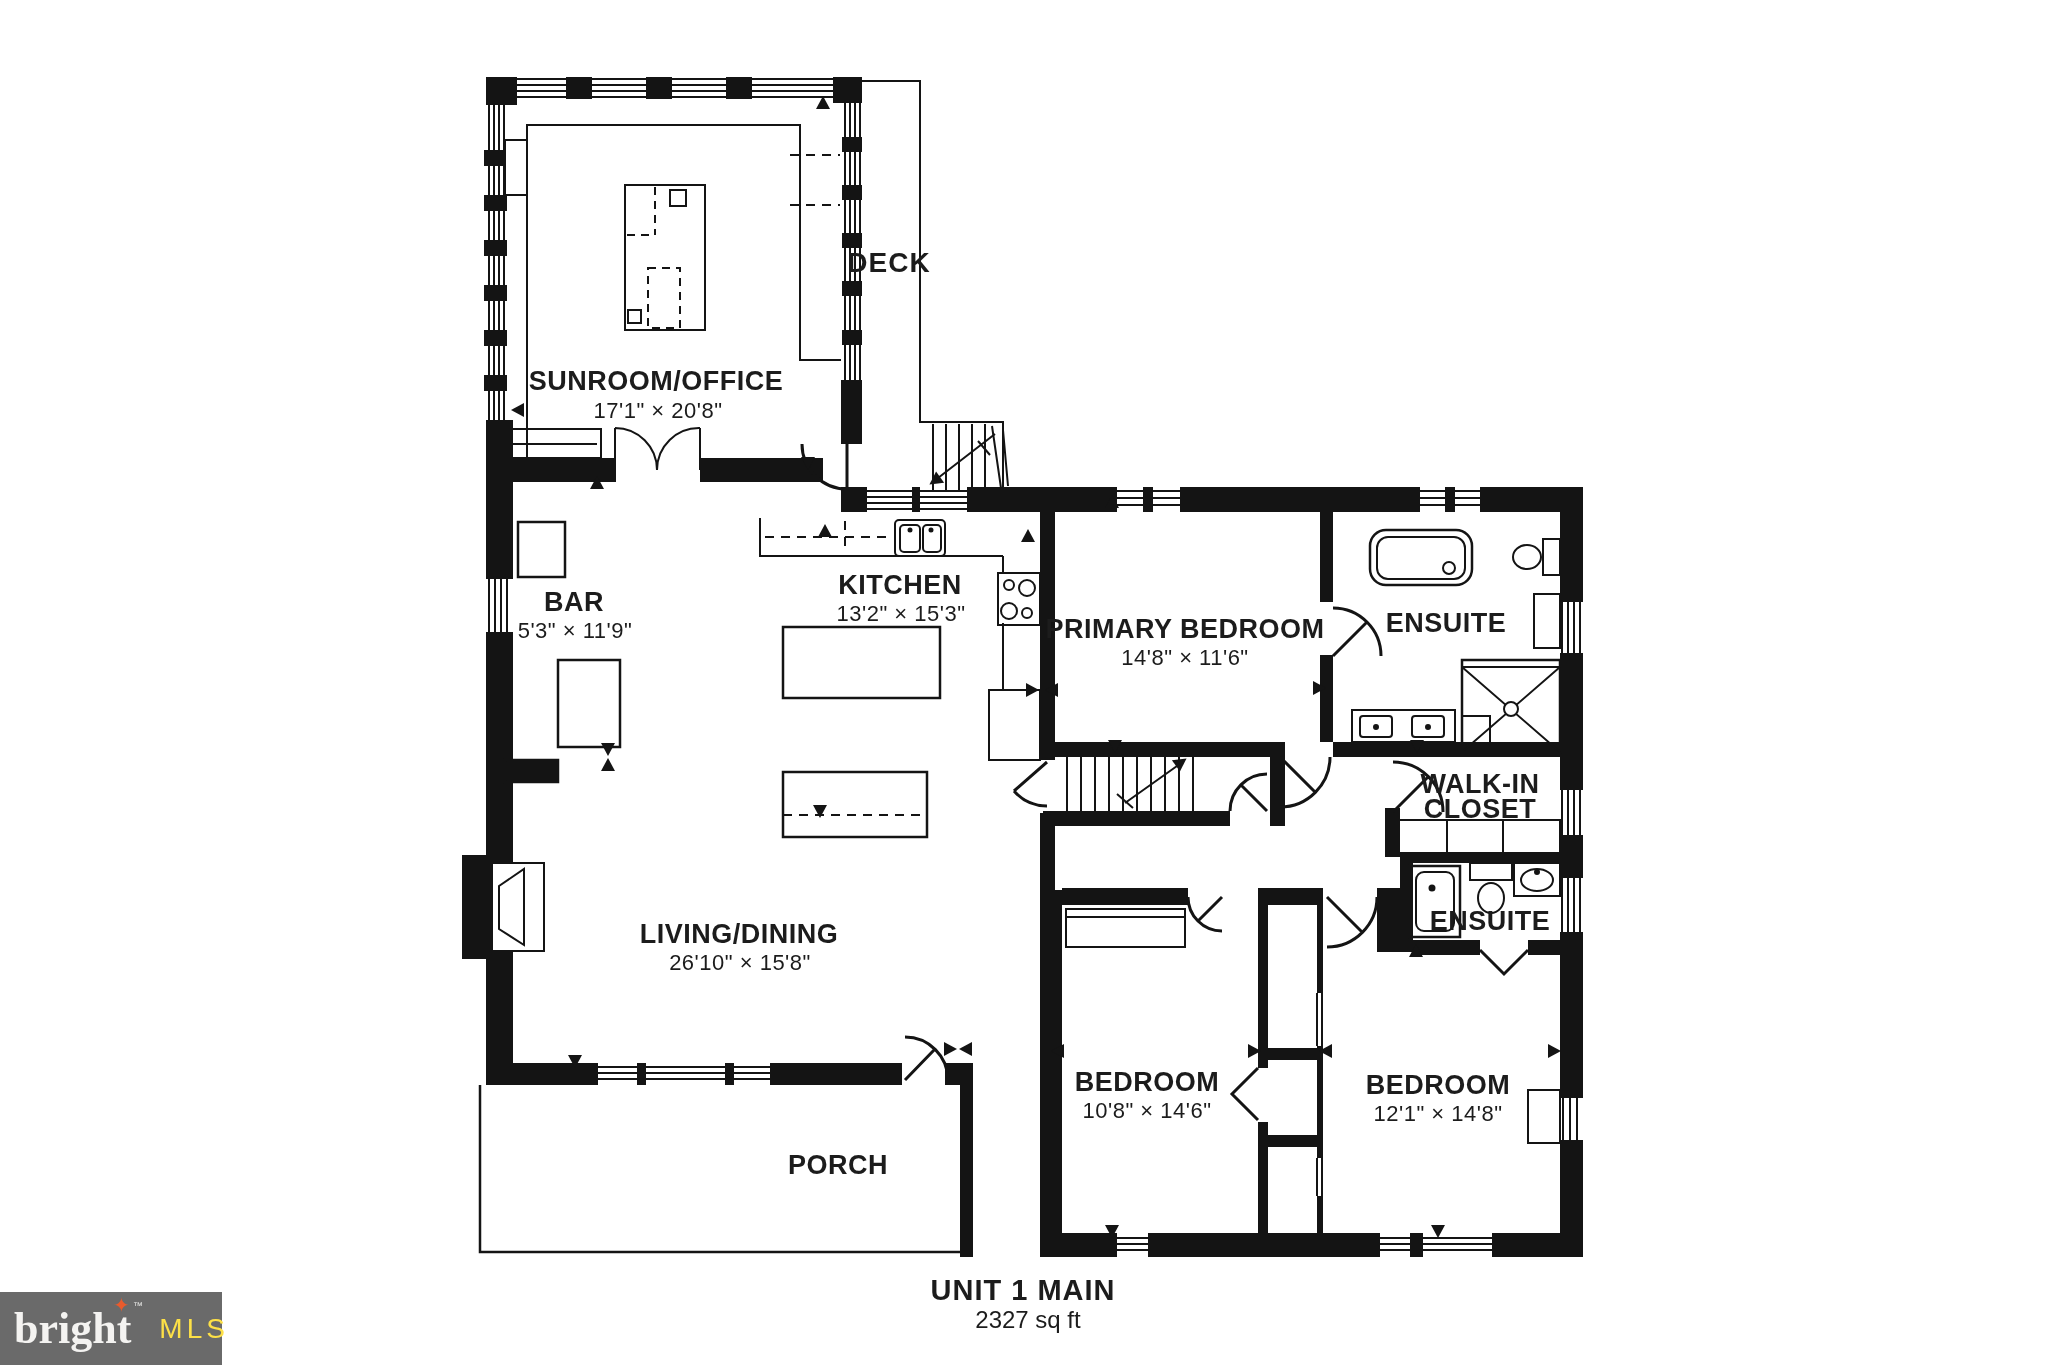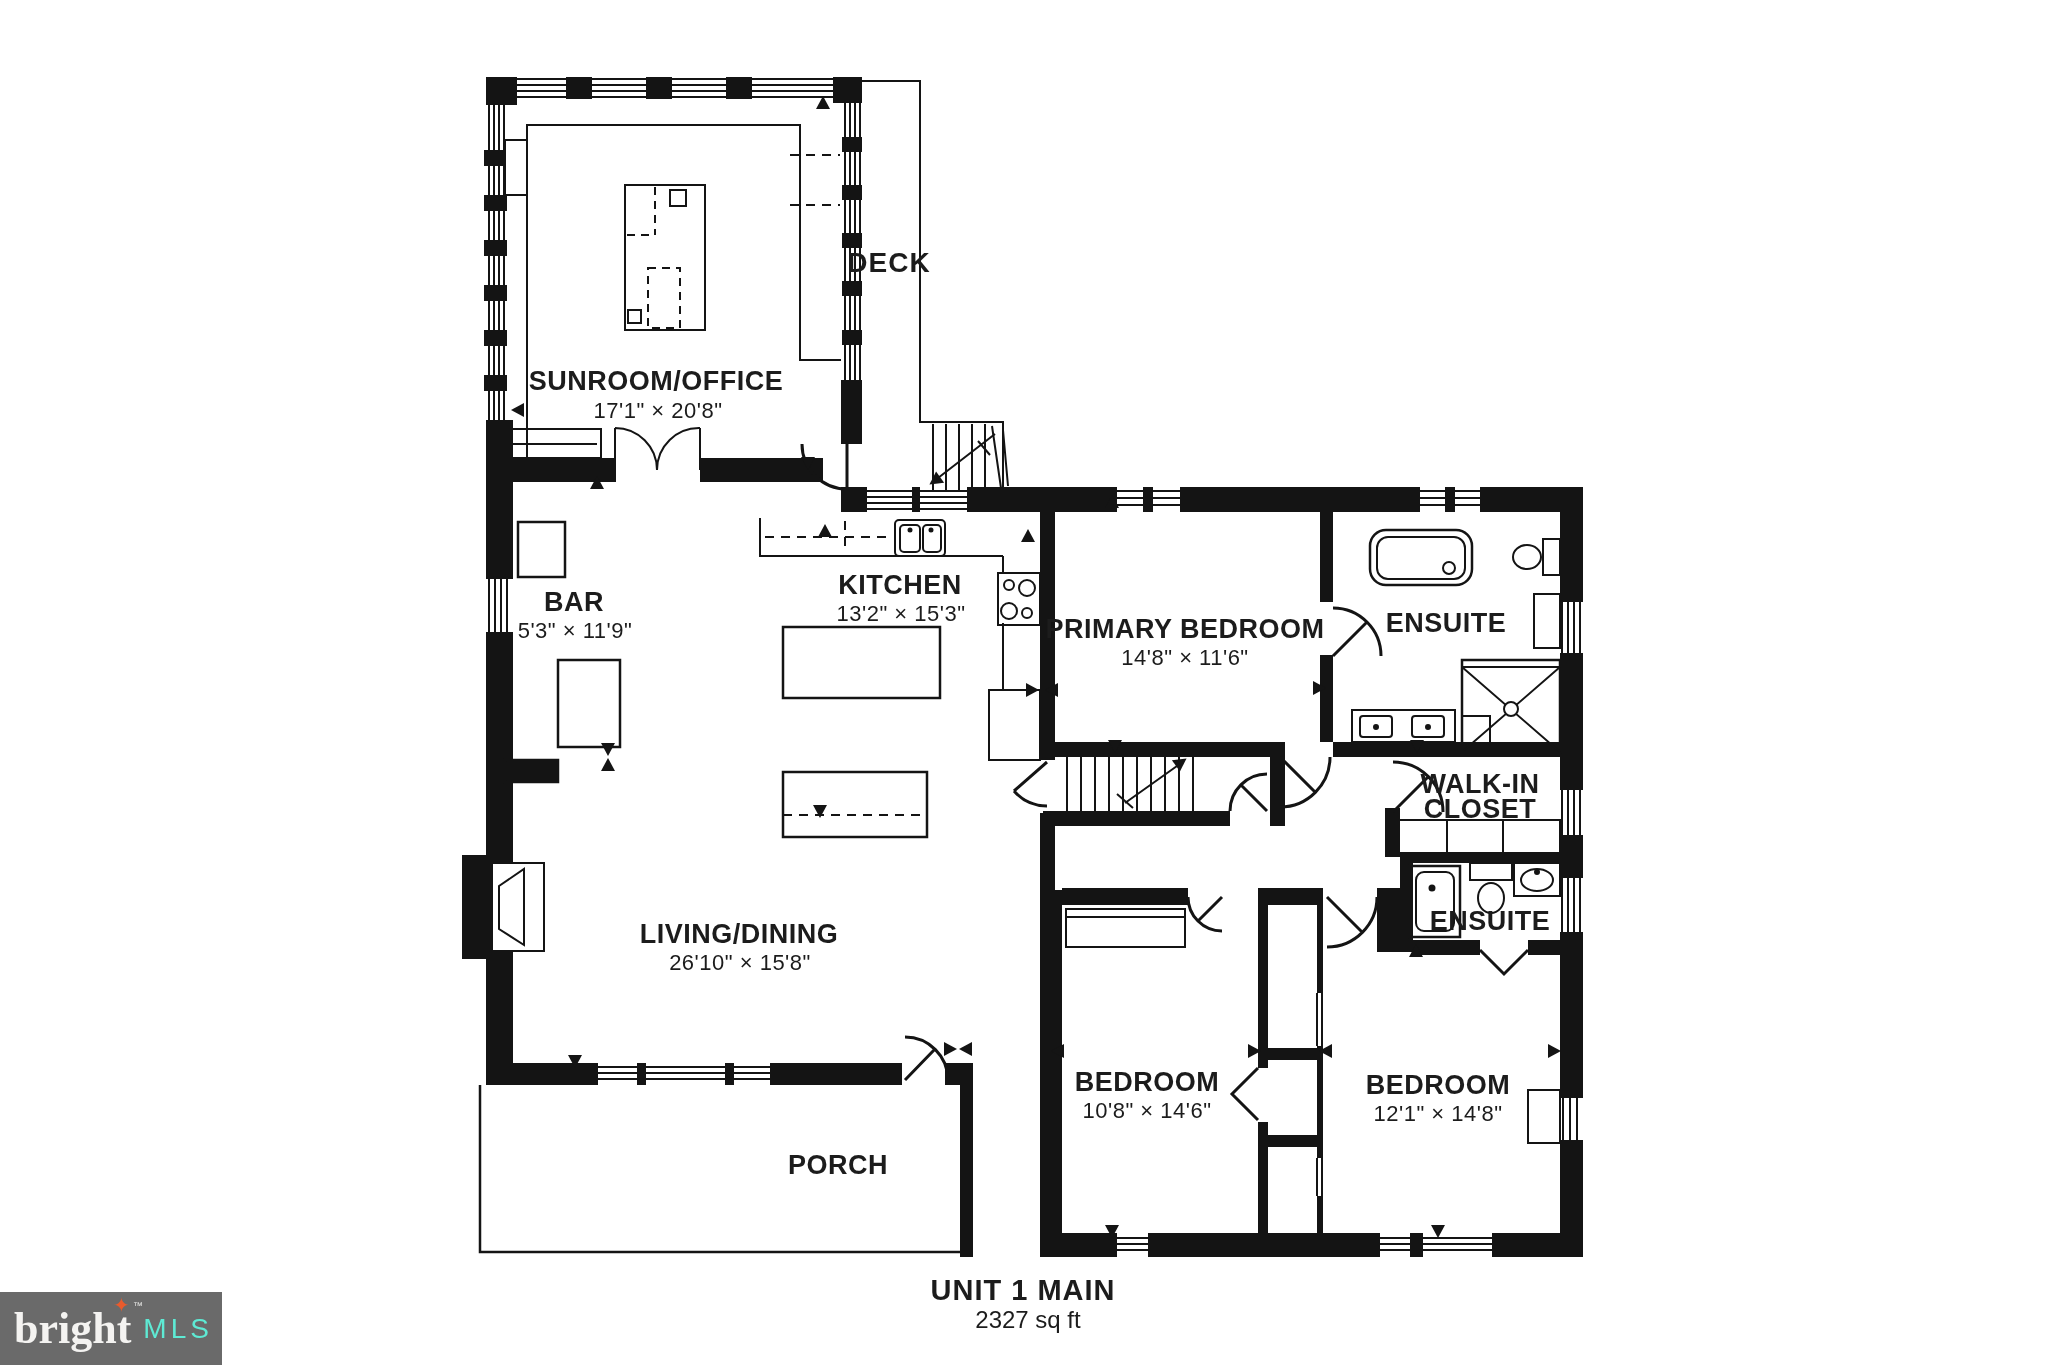--- a/index.html
+++ b/index.html
@@ -11,21 +11,21 @@
   .room-dims{font-size:22px;font-weight:400;letter-spacing:.5px;}
   .deck-name{font-size:28px;font-weight:600;letter-spacing:1px;}
   .unit-name{font-size:29px;font-weight:600;letter-spacing:1px;}
   .unit-area{font-size:24px;font-weight:400;}
   #logo{position:absolute;left:0;top:1292px;width:222px;height:73px;background:#6a6a6a;
         display:flex;align-items:center;padding-left:14px;box-sizing:border-box;}
   #logo .brand{font-family:"Liberation Serif", serif;font-weight:700;font-size:44px;
         color:#f4f3f1;line-height:73px;}
   #logo .star{position:absolute;left:113px;top:1px;font-size:20px;color:#e95b2d;}
   #logo .tm{position:absolute;left:133px;top:8px;font-size:10px;color:#e8e8e6;}
-  #logo .mls{font-size:28px;color:#5eead4;letter-spacing:4px;margin-left:12px;}
+  #logo .mls{font-size:28px;color:#fde047;letter-spacing:4px;margin-left:28px;}
 </style>
 </head>
 <body>
 
 <div id="stage">
 <svg id="plan-svg" width="2048" height="1365" viewBox="0 0 2048 1365">
 
   <defs>
     <path id="tri" d="M0,-8 L7,5 L-7,5 Z"></path>
   </defs>

